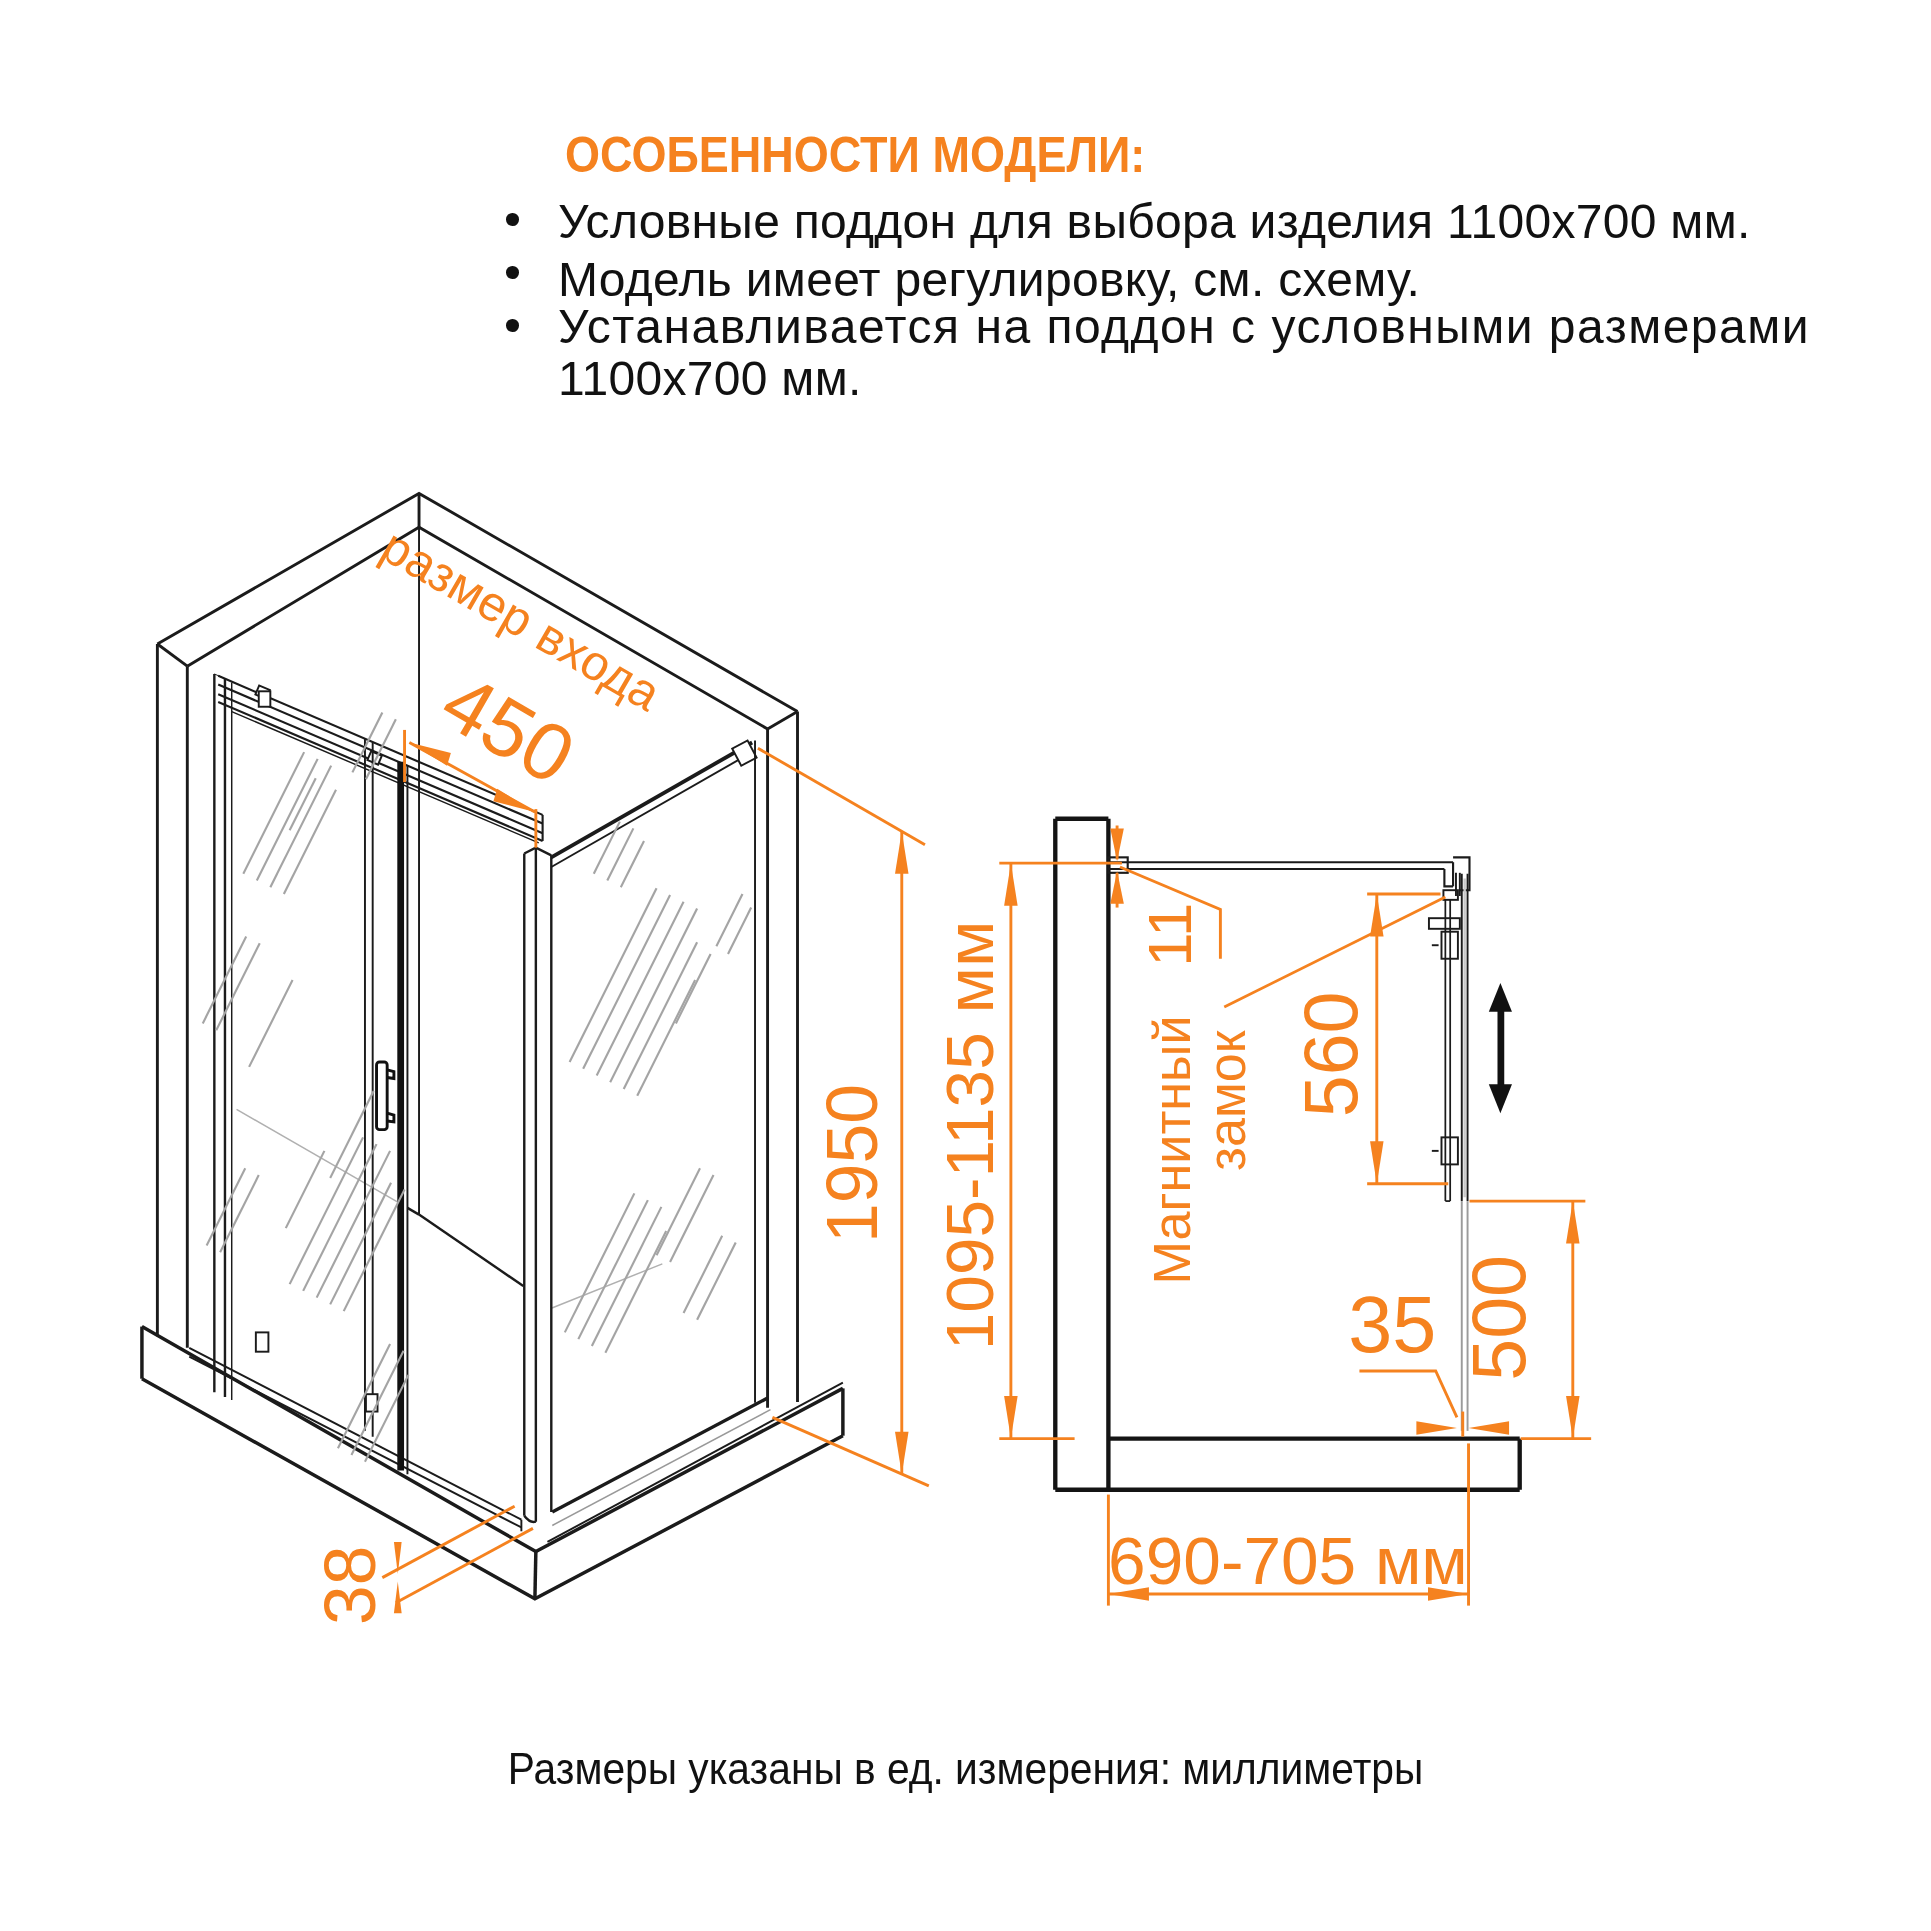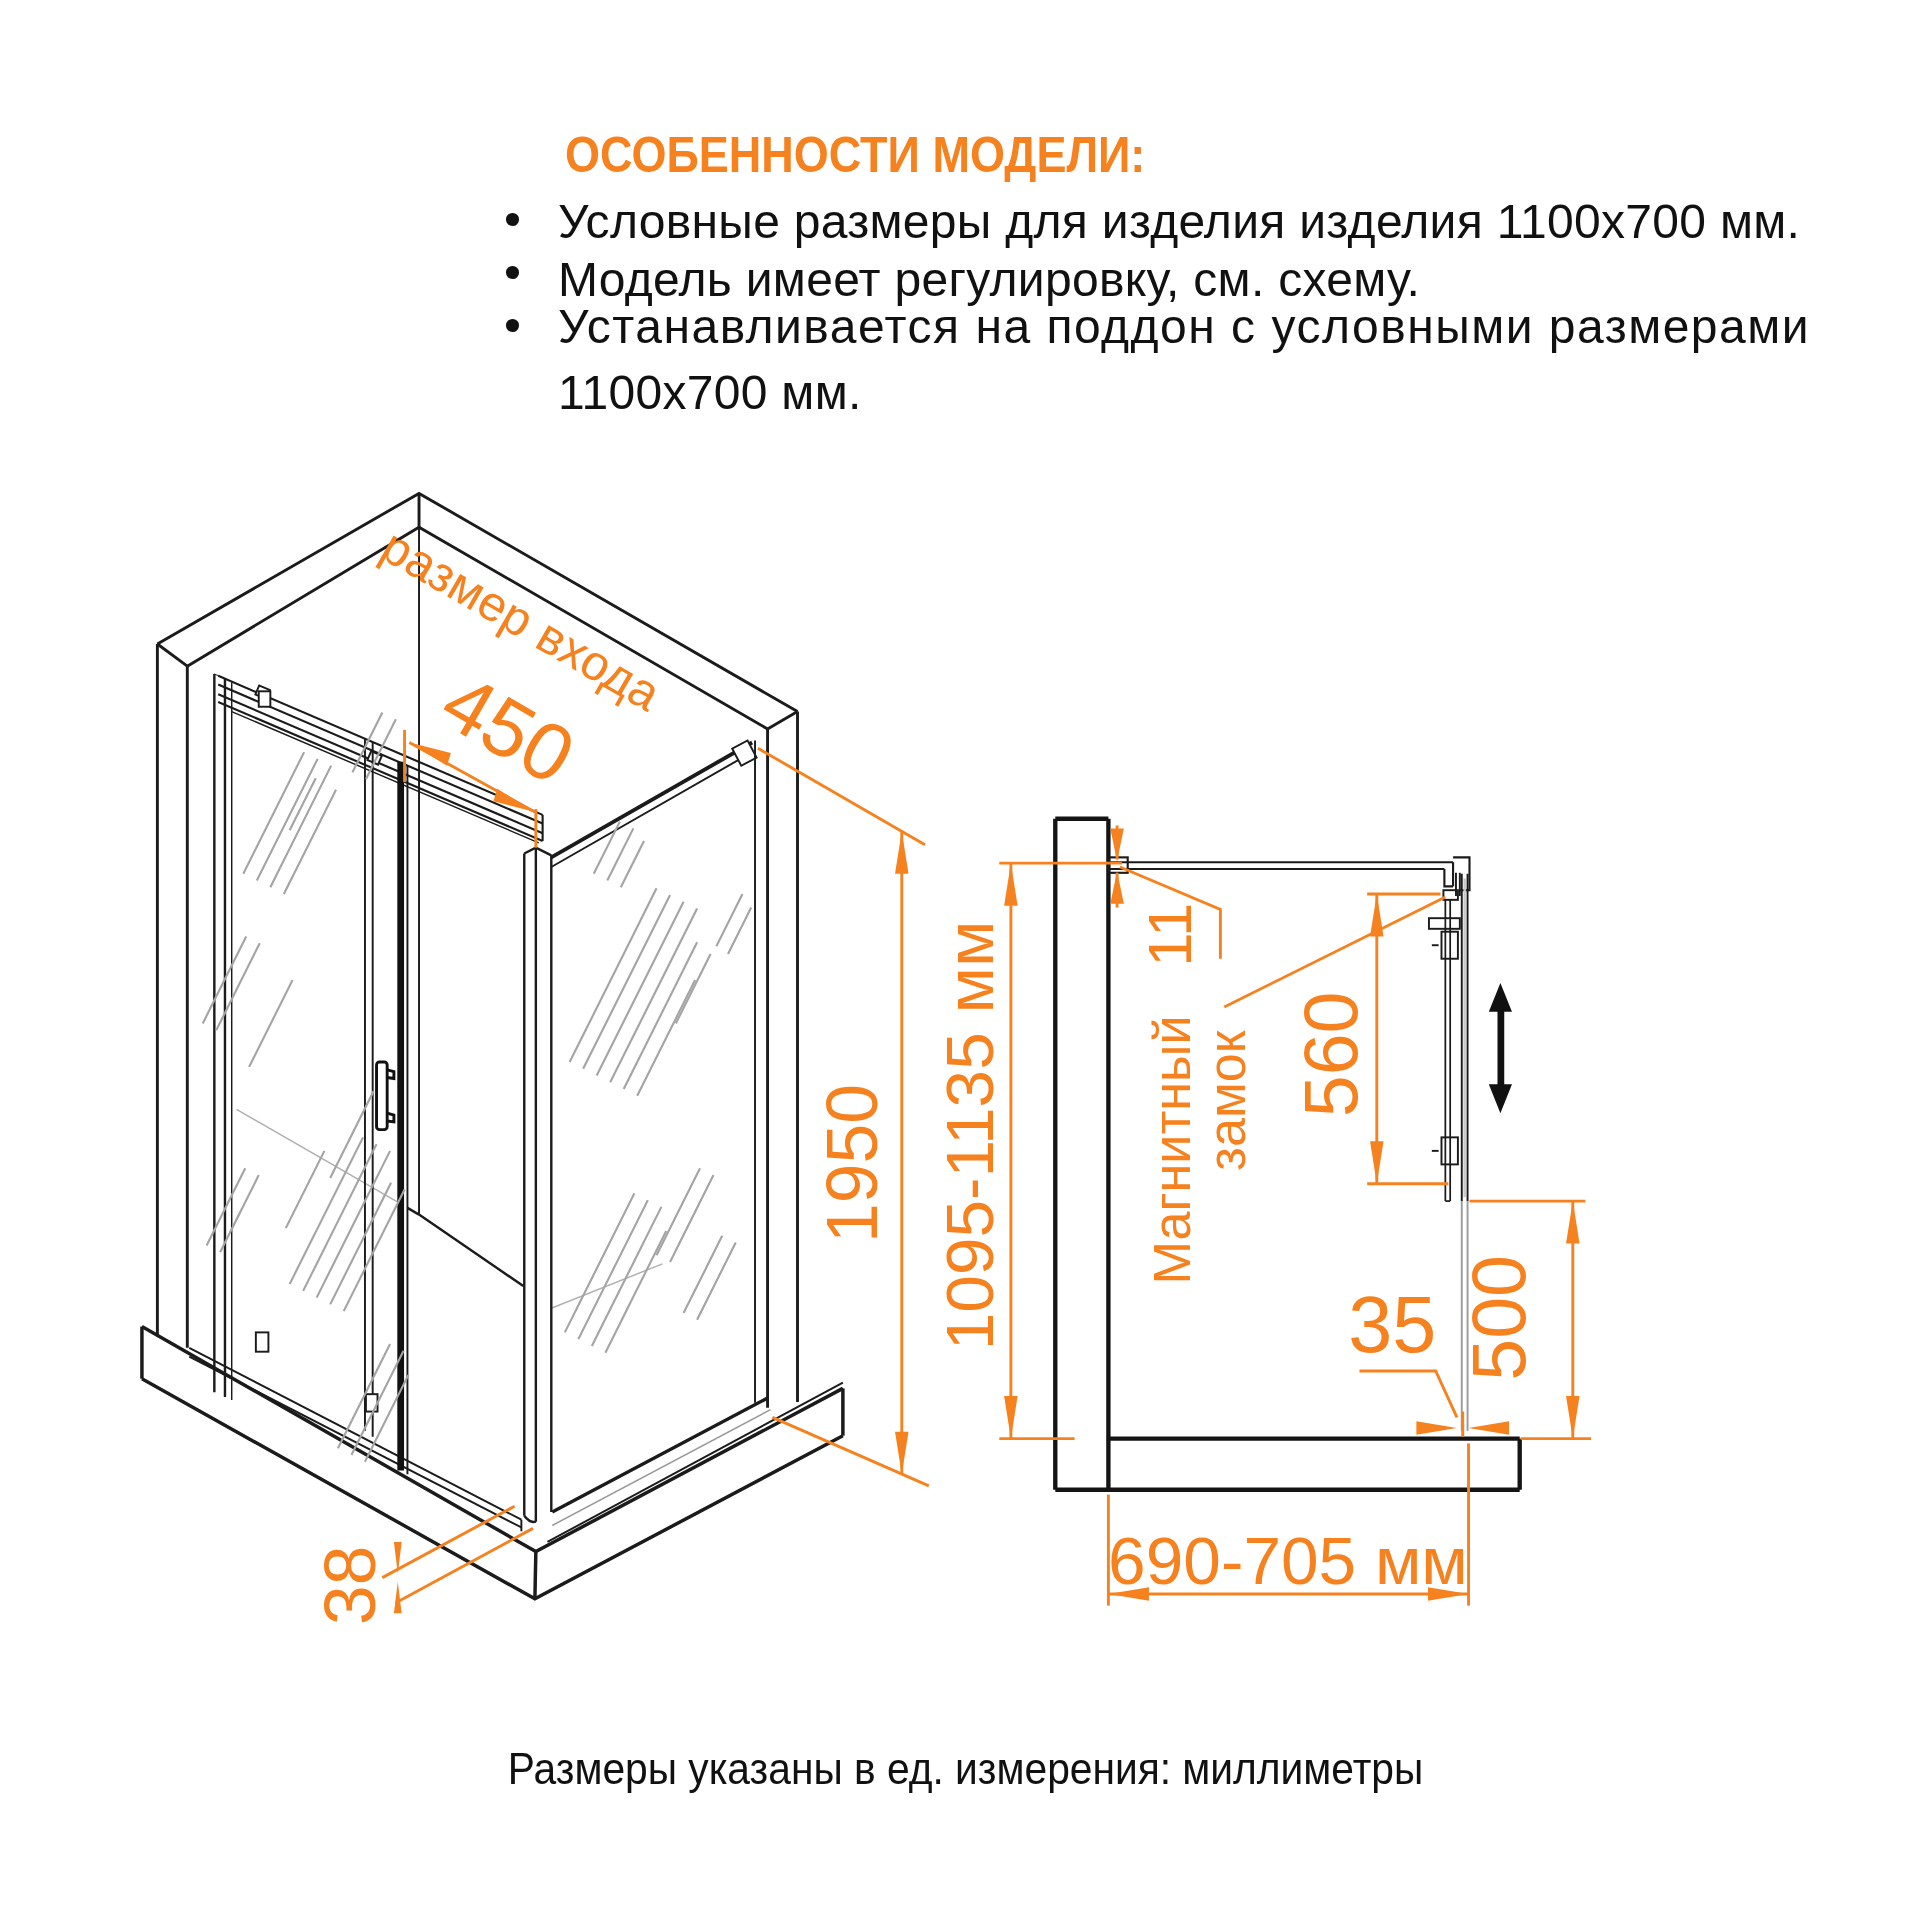--- a/index.html
+++ b/index.html
@@ -7,24 +7,24 @@
   .t{position:absolute;color:#111;white-space:nowrap;}
 </style>
 </head>
 <body>
   <div class="t" style="left:565px;top:126px;font-size:50px;font-weight:bold;color:#F5821F;transform:scaleX(0.90);transform-origin:0 0;">ОСОБЕННОСТИ МОДЕЛИ:</div>
 
   <div class="t" style="left:506px;top:213px;width:12.6px;height:12.6px;border-radius:50%;background:#111;"></div>
   <div class="t" style="left:506px;top:266px;width:12.6px;height:12.6px;border-radius:50%;background:#111;"></div>
   <div class="t" style="left:506px;top:319px;width:12.6px;height:12.6px;border-radius:50%;background:#111;"></div>
 
-  <div class="t" style="left:558px;top:194px;font-size:48px;letter-spacing:0.3px;">Условные размеры для изделия изделия 1100x700 мм.</div>
+  <div class="t" style="left:558px;top:194px;font-size:48px;letter-spacing:0.3px;">Условные поддон для выбора изделия 1100x700 мм.</div>
   <div class="t" style="left:558px;top:252px;font-size:48px;letter-spacing:0.3px;">Модель имеет регулировку, см. схему.</div>
   <div class="t" style="left:558px;top:299px;font-size:48px;letter-spacing:1.5px;">Устанавливается на поддон с условными размерами</div>
-  <div class="t" style="left:558px;top:365px;font-size:48px;letter-spacing:0.3px;">1100x700 мм.</div>
+  <div class="t" style="left:558px;top:351px;font-size:48px;letter-spacing:0.3px;">1100x700 мм.</div>
 
   <div class="t" style="left:0px;top:1743px;width:1931px;text-align:center;font-size:45px;transform:scaleX(0.905);">Размеры указаны в ед. измерения: миллиметры</div>
 
 <svg width="1931" height="1931" viewBox="0 0 2000 2000" style="position:absolute;left:0;top:0;" font-family="Liberation Sans, sans-serif">
 <defs></defs>
 
 <g stroke="#1b1b1b" fill="none" stroke-width="3">
 
   <path d="M163,667 L434,511 L826,737"></path>
 

